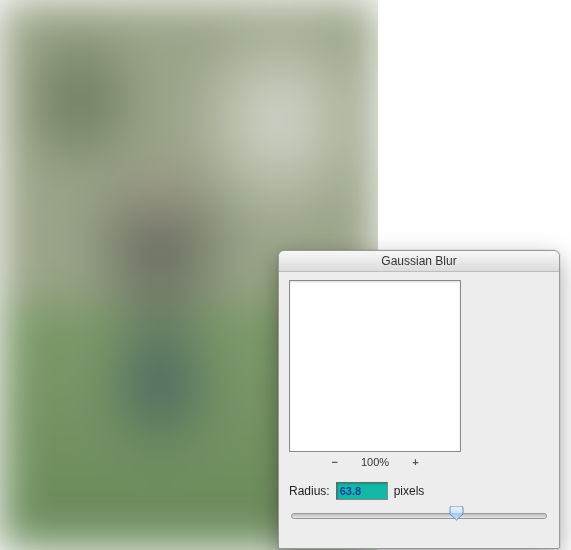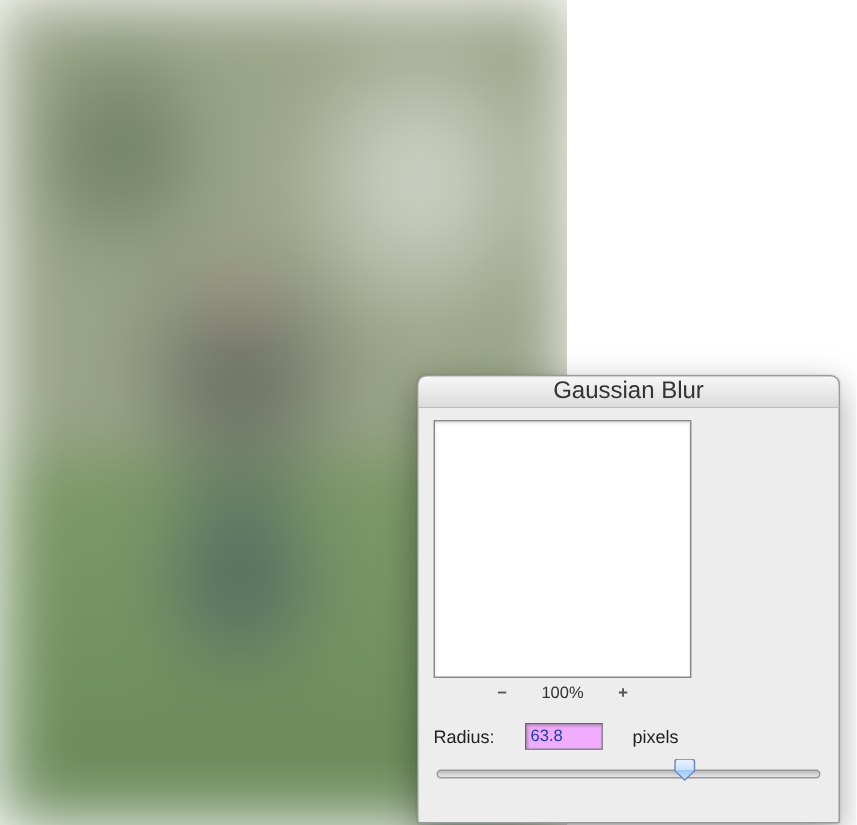--- a/index.html
+++ b/index.html
@@ -43,21 +43,21 @@
     width: 280px;
     background: #ededed;
     border: 1px solid #9a9a9a;
     border-radius: 6px 6px 2px 2px;
     box-shadow: 0 8px 24px rgba(0,0,0,0.35), 0 0 0 1px rgba(0,0,0,0.05);
   }
   .titlebar {
     height: 20px;
     line-height: 20px;
     text-align: center;
-    font-size: 16px;
+    font-size: 12px;
     color: #333;
     background: linear-gradient(#f7f7f7, #dcdcdc);
     border-bottom: 1px solid #bdbdbd;
     border-radius: 6px 6px 0 0;
   }
   .dialog-body {
     position: relative;
     padding: 8px 10px 12px 10px;
   }
   .preview-box {
@@ -146,35 +146,36 @@
   }
   .radius-row {
     position: absolute;
     top: 210px;
     left: 10px;
     width: 258px;
     font-size: 12px;
     color: #222;
     display: flex;
     align-items: center;
-    gap: 20px;
+    gap: 6px;
   }
   .radius-input {
     width: 44px;
     height: 16px;
-    background: #f0abfc;
+    background: #14b8a6;
     border: 1px solid #888;
     border-top-color: #666;
     border-left-color: #666;
     box-shadow: inset 1px 1px 2px rgba(0,0,0,0.2);
     font-size: 11px;
     padding: 0 3px;
     text-align: left;
     color: #1a3ea8;
     outline: none;
+    font-weight: bold;
   }
   .slider {
     position: absolute;
     top: 234px;
     left: 12px;
     width: 254px;
     height: 18px;
   }
   .slider-track {
     position: absolute;

